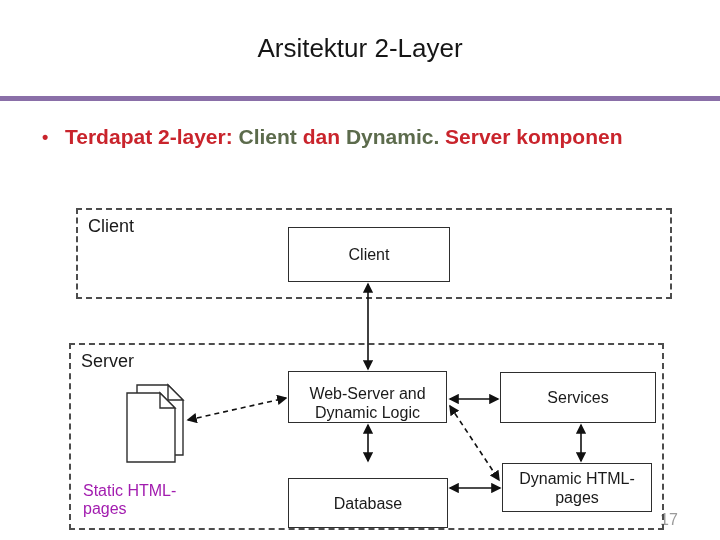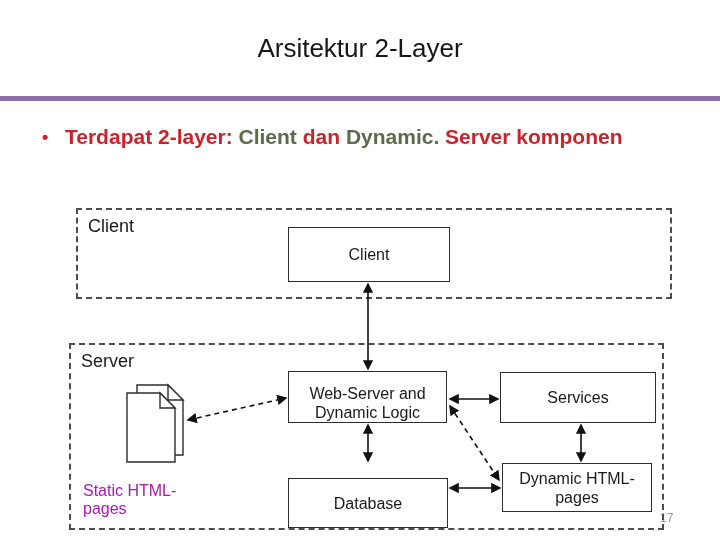--- a/index.html
+++ b/index.html
@@ -48,21 +48,21 @@
     color: var(--bullet-red, #C9242C);
     font-size: 18px;
   }
   .c-red   { color: var(--bullet-red, #C9242C); }
   .c-olive { color: var(--bullet-olive, #5C6B4C); }
 
   .pagenum {
     position: absolute;
     left: 660px;
     top: 511px;
-    font-size: 12px;
+    font-size: 16px;
     color: var(--page-number-gray, #9B9B9B);
   }
 
   .diagram {
     position: absolute;
     left: 65px;
     top: 200px;
     width: 620px;
     height: 336px;
   }

